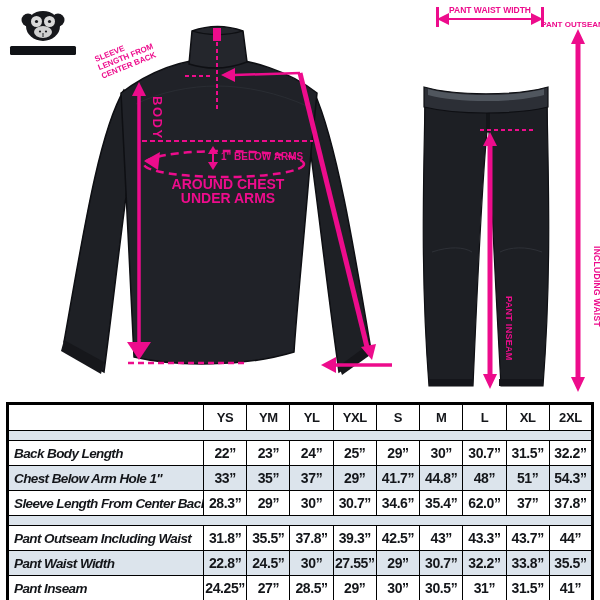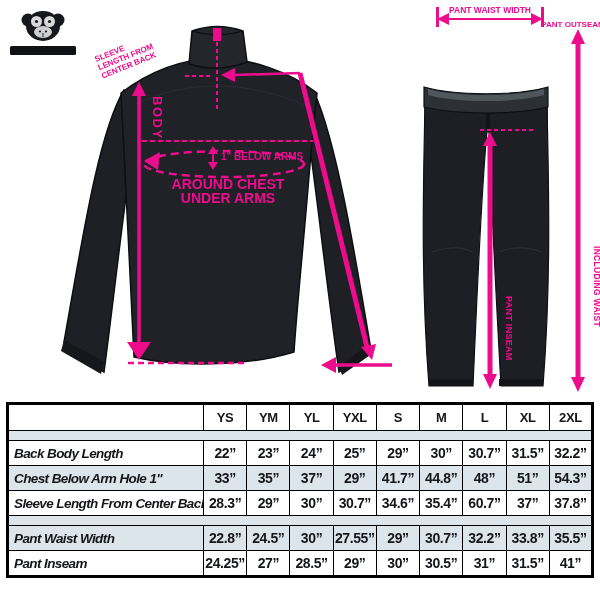--- a/index.html
+++ b/index.html
@@ -192,26 +192,38 @@
           <td>54.3”</td>
         </tr>
         <tr>
           <td class="rowlabel">Sleeve Length From Center Back</td>
           <td>28.3”</td>
           <td>29”</td>
           <td>30”</td>
           <td>30.7”</td>
           <td>34.6”</td>
           <td>35.4”</td>
-          <td>60.7”</td>
+          <td>62.0”</td>
           <td>37”</td>
           <td>37.8”</td>
         </tr>
         <tr class="shade spacer">
           <td colspan="10"></td>
+        </tr>
+        <tr>
+          <td class="rowlabel">Pant Outseam Including Waist</td>
+          <td>31.8”</td>
+          <td>35.5”</td>
+          <td>37.8”</td>
+          <td>39.3”</td>
+          <td>42.5”</td>
+          <td>43”</td>
+          <td>43.3”</td>
+          <td>43.7”</td>
+          <td>44”</td>
         </tr>
         <tr class="shade">
           <td class="rowlabel">Pant Waist Width</td>
           <td>22.8”</td>
           <td>24.5”</td>
           <td>30”</td>
           <td>27.55”</td>
           <td>29”</td>
           <td>30.7”</td>
           <td>32.2”</td>

